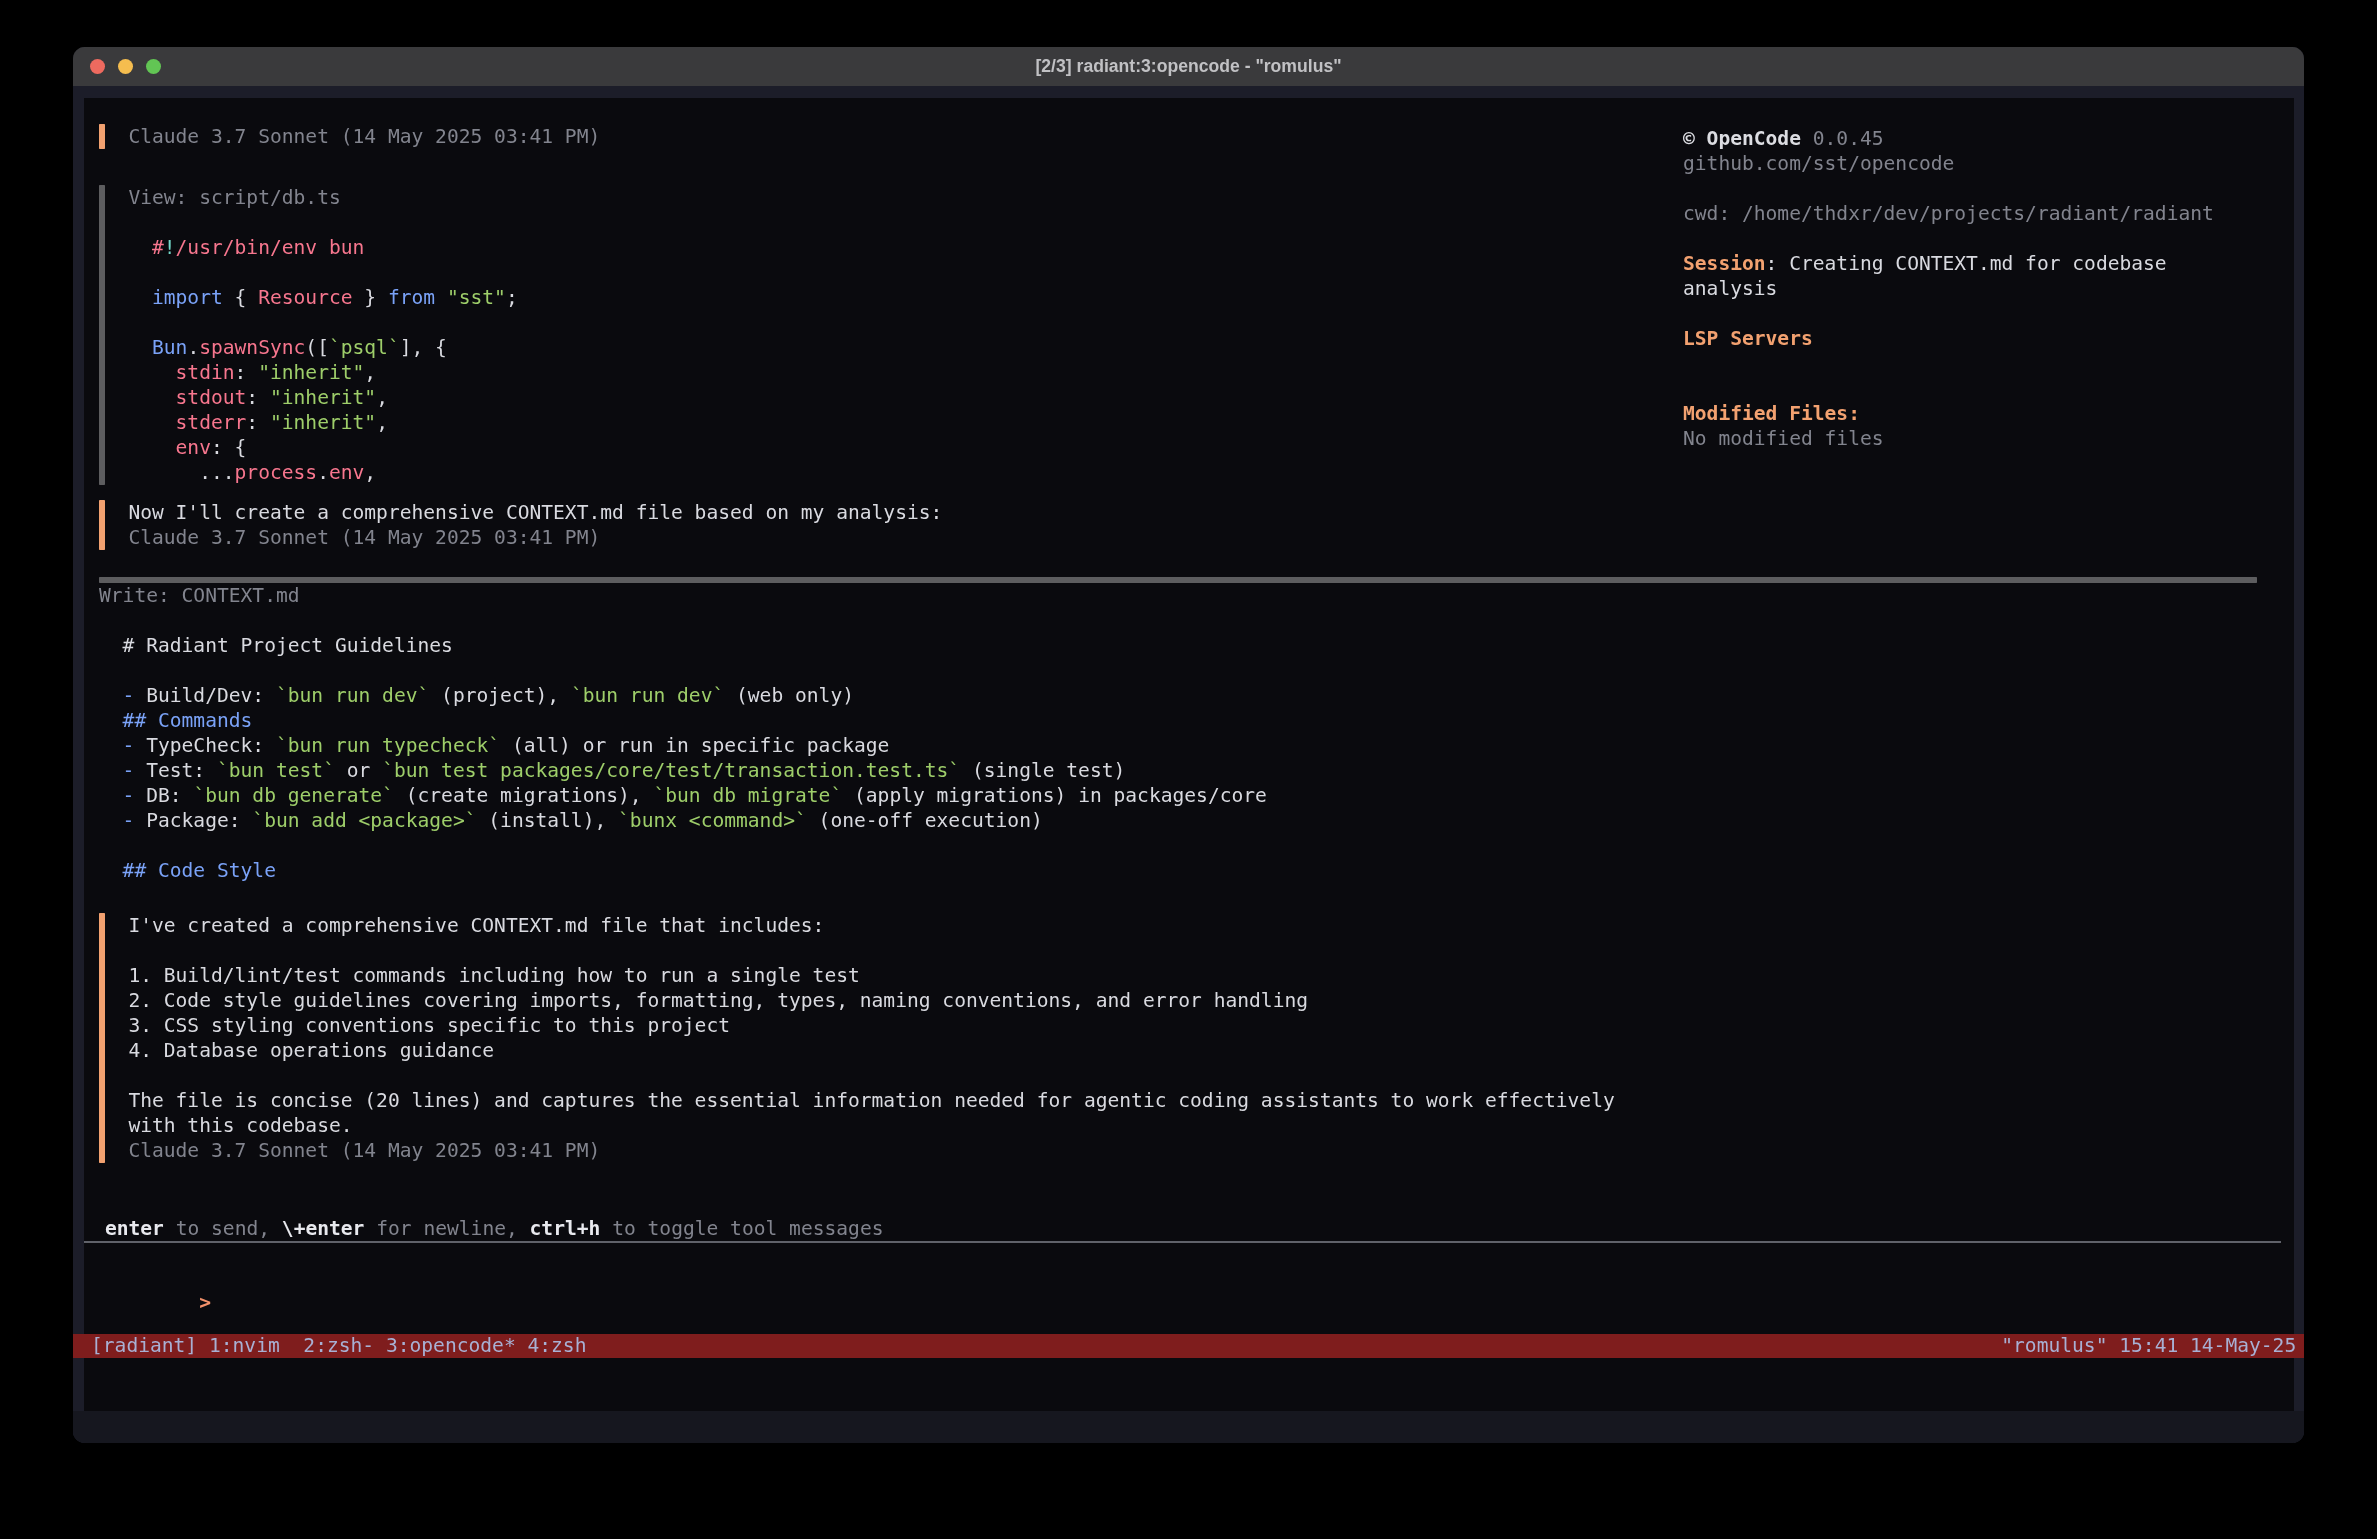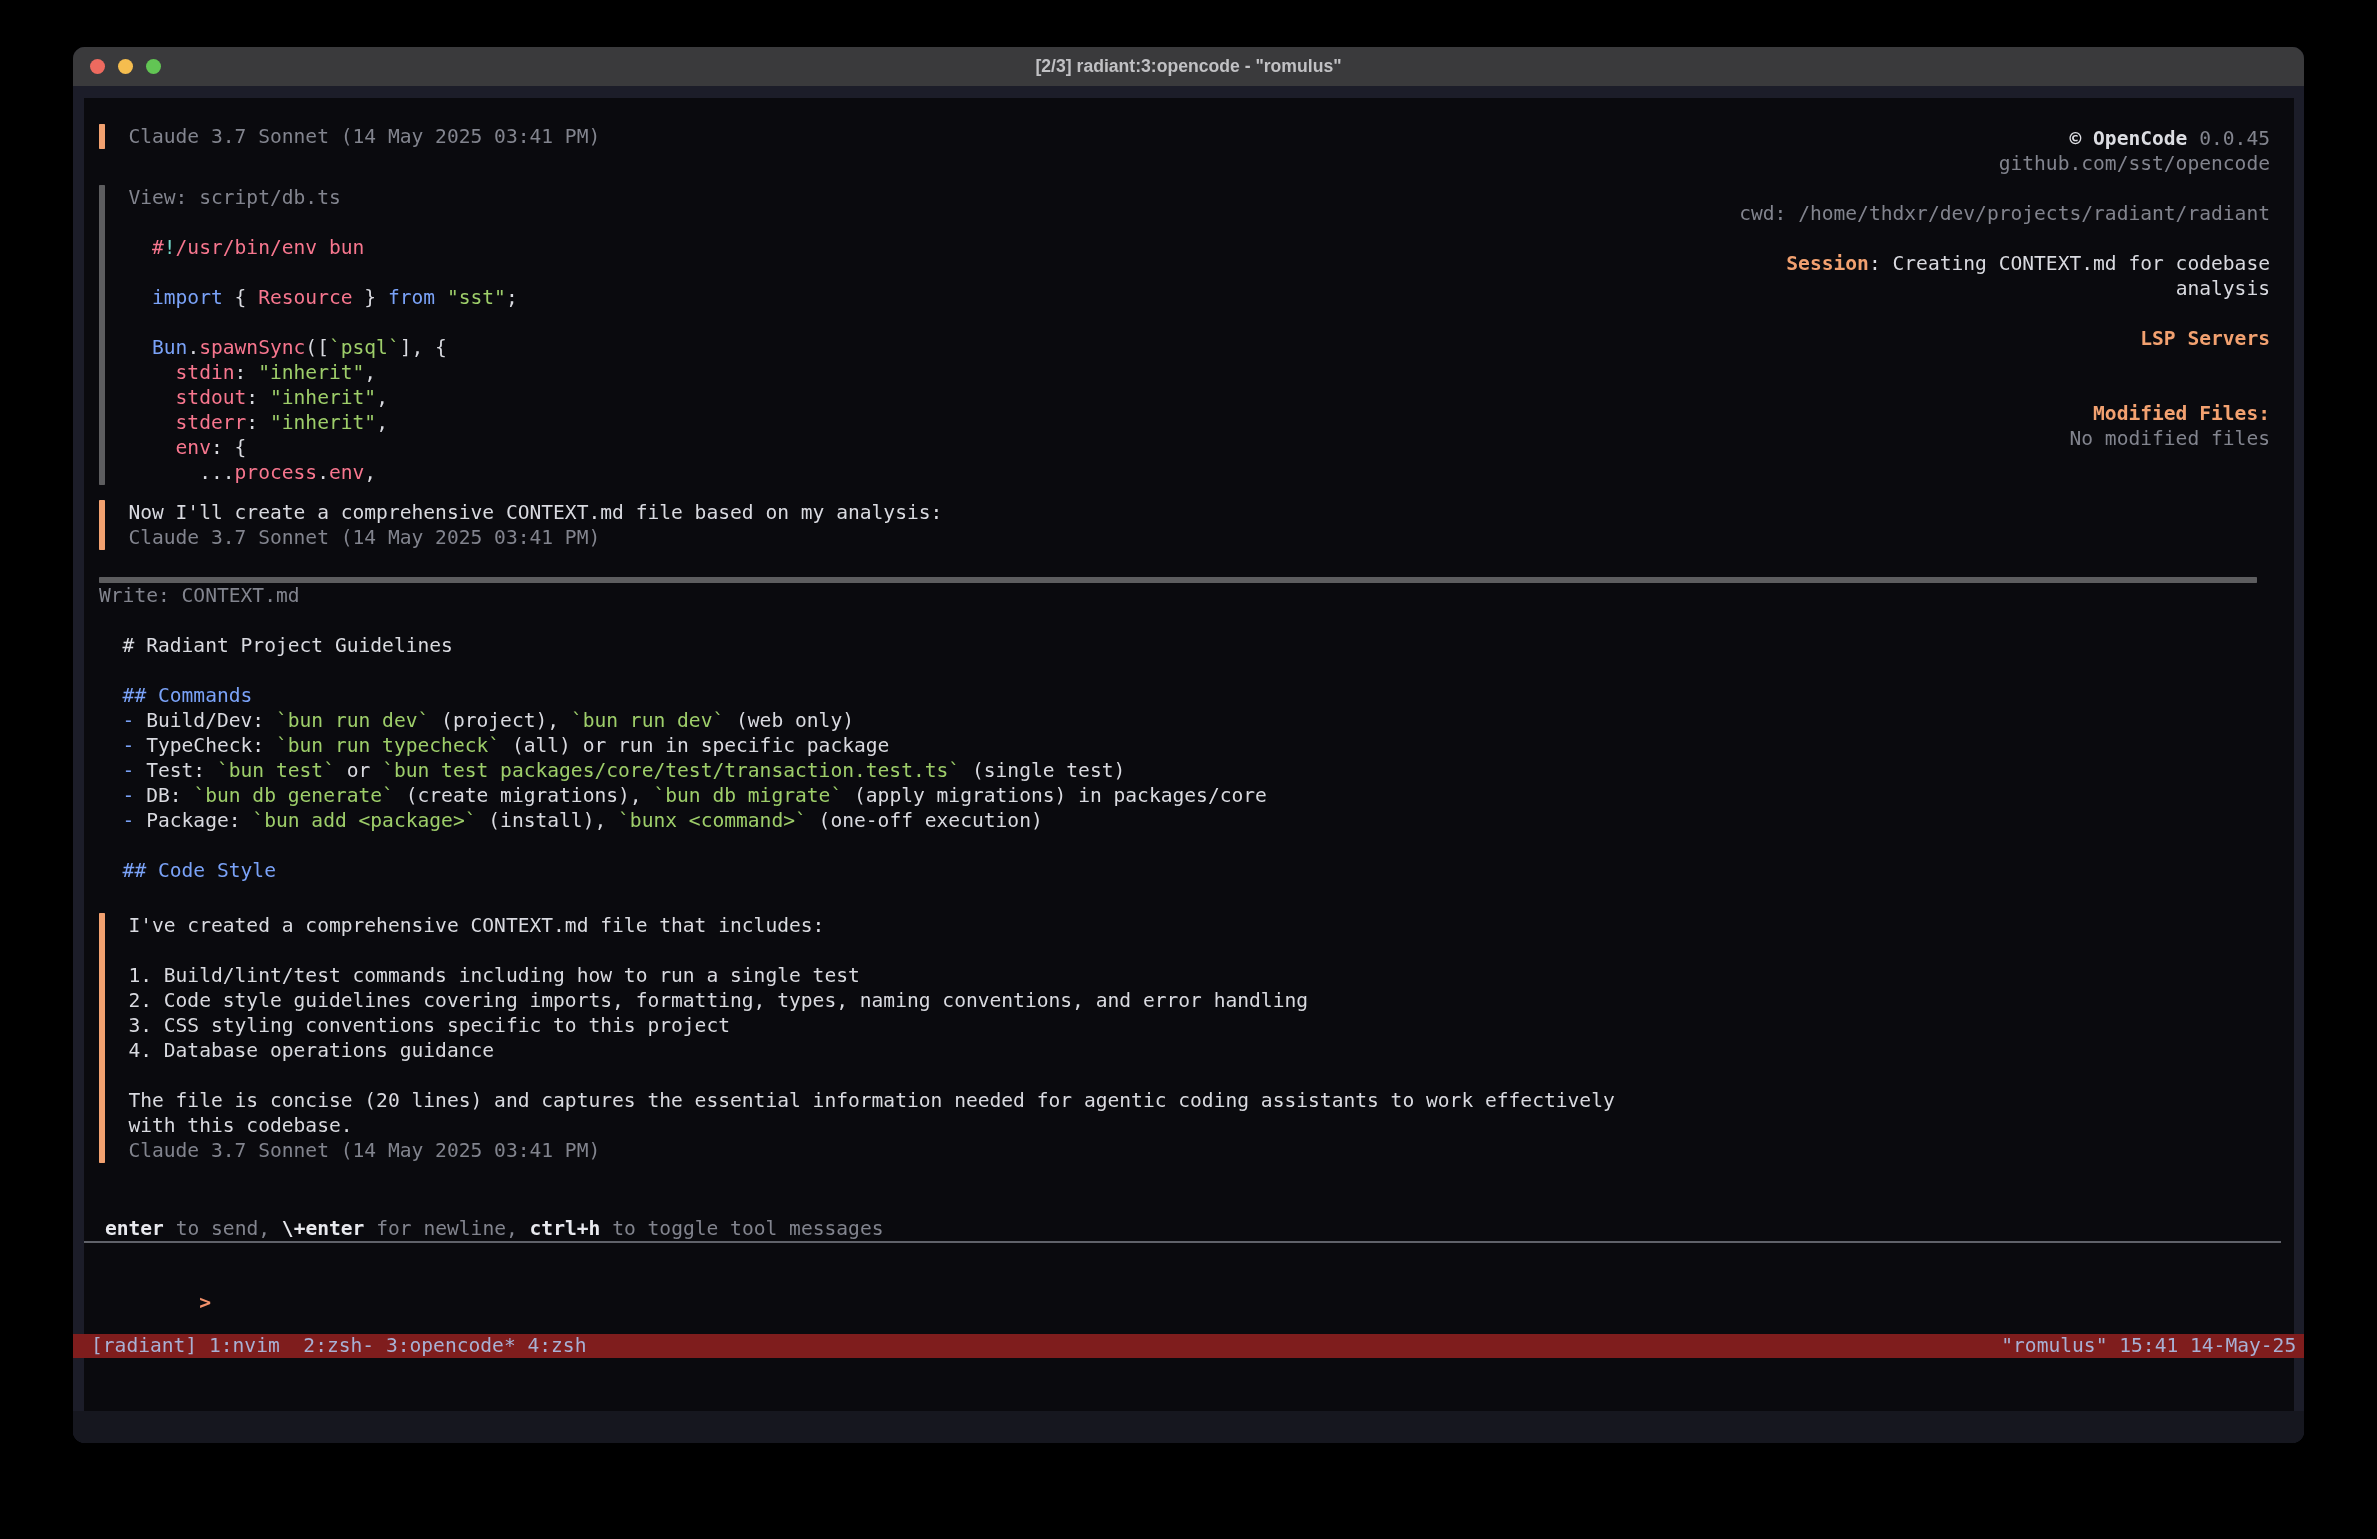--- a/index.html
+++ b/index.html
@@ -44,21 +44,21 @@
   #messages .block:nth-child(3){margin-bottom:27px;}
   #messages .block:nth-child(4){margin-bottom:30px;flex-direction:column;}
 
   .hint{margin-top:53px;padding-left:5.9px;}
   .separator{height:2px;background:#60626a;margin:0 0 0 -15px;}
   .prompt-row{margin-top:22px;padding-left:5.9px;}
   .prompt-char{color:#f2916b;font-weight:bold;}
 
   
   .sidebar{position:absolute;left:1599px;top:28px;width:587px;}
-  .sb-line{font-size:19.6px;line-height:25px;text-align:right;}
+  .sb-line{font-size:19.6px;line-height:25px;}
   .sb-wrap{white-space:normal;}
   .sb-bold{font-weight:bold;color:#dcdde2;}
   .sb-cwd{margin-top:25px;}
   .sb-session{margin-top:25px;}
   .sb-lsp{margin-top:25px;font-weight:bold;}
   .sb-modified{margin-top:50px;font-weight:bold;}
 
   
   .statusbar{position:absolute;left:0;right:0;bottom:0;height:25.4px;display:flex;align-items:stretch;
     font-size:19.6px;line-height:25.4px;}
@@ -129,22 +129,22 @@
               <div class="line"><span class="c-gray">Claude 3.7 Sonnet (14 May 2025 03:41 PM)</span></div>
             </div>
           </div>
           <div class="block bar-gray">
             <div class="bar"></div>
             <div class="body">
               <div class="line"><span class="c-gray">Write: CONTEXT.md</span></div>
               <div class="line">&nbsp;</div>
               <div class="line"><span class="c-white">  # Radiant Project Guidelines</span></div>
               <div class="line">&nbsp;</div>
+              <div class="line"><span class="c-white">  </span><span class="c-blue">-</span><span class="c-white"> Build/Dev: </span><span class="c-green">`bun run dev`</span><span class="c-white"> (project), </span><span class="c-green">`bun run dev`</span><span class="c-white"> (web only)</span></div>
               <div class="line"><span class="c-blue">  ## Commands</span></div>
-              <div class="line"><span class="c-white">  </span><span class="c-blue">-</span><span class="c-white"> Build/Dev: </span><span class="c-green">`bun run dev`</span><span class="c-white"> (project), </span><span class="c-green">`bun run dev`</span><span class="c-white"> (web only)</span></div>
               <div class="line"><span class="c-white">  </span><span class="c-blue">-</span><span class="c-white"> TypeCheck: </span><span class="c-green">`bun run typecheck`</span><span class="c-white"> (all) or run in specific package</span></div>
               <div class="line"><span class="c-white">  </span><span class="c-blue">-</span><span class="c-white"> Test: </span><span class="c-green">`bun test`</span><span class="c-white"> or </span><span class="c-green">`bun test packages/core/test/transaction.test.ts`</span><span class="c-white"> (single test)</span></div>
               <div class="line"><span class="c-white">  </span><span class="c-blue">-</span><span class="c-white"> DB: </span><span class="c-green">`bun db generate`</span><span class="c-white"> (create migrations), </span><span class="c-green">`bun db migrate`</span><span class="c-white"> (apply migrations) in packages/core</span></div>
               <div class="line"><span class="c-white">  </span><span class="c-blue">-</span><span class="c-white"> Package: </span><span class="c-green">`bun add &lt;package&gt;`</span><span class="c-white"> (install), </span><span class="c-green">`bunx &lt;command&gt;`</span><span class="c-white"> (one-off execution)</span></div>
               <div class="line">&nbsp;</div>
               <div class="line"><span class="c-blue">  ## Code Style</span></div>
             </div>
           </div>
           <div class="block bar-orange">
             <div class="bar"></div>

